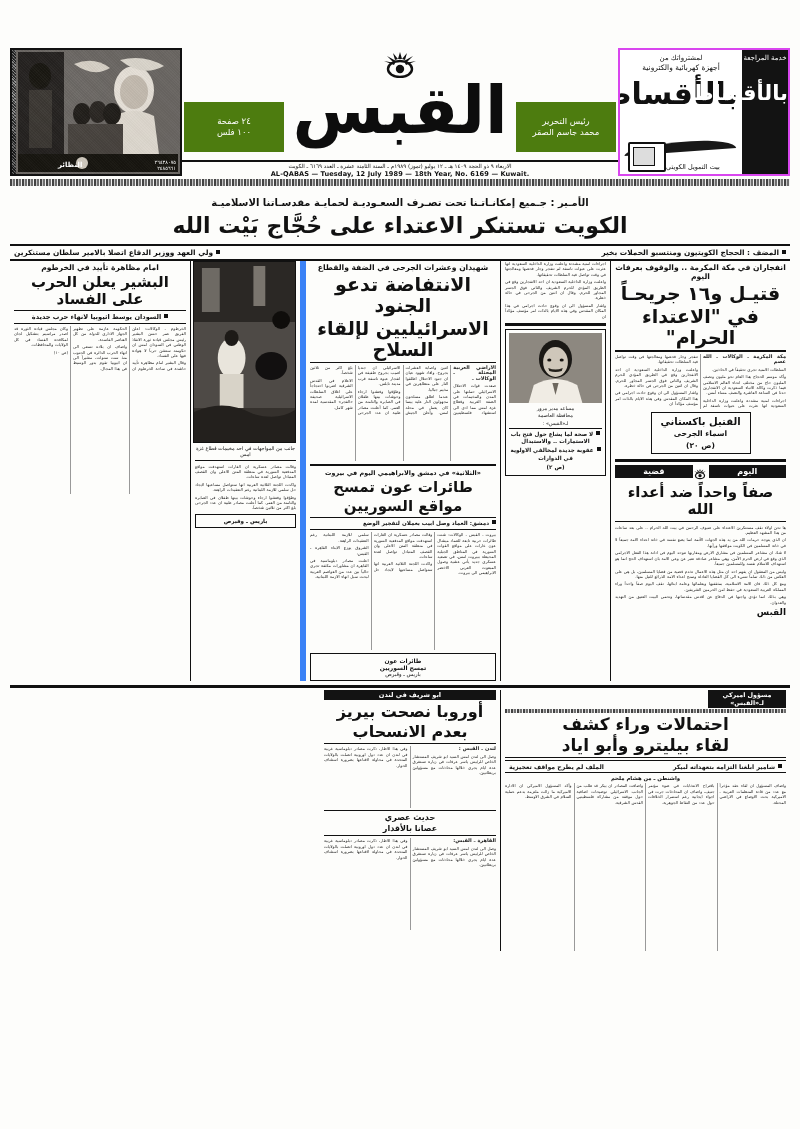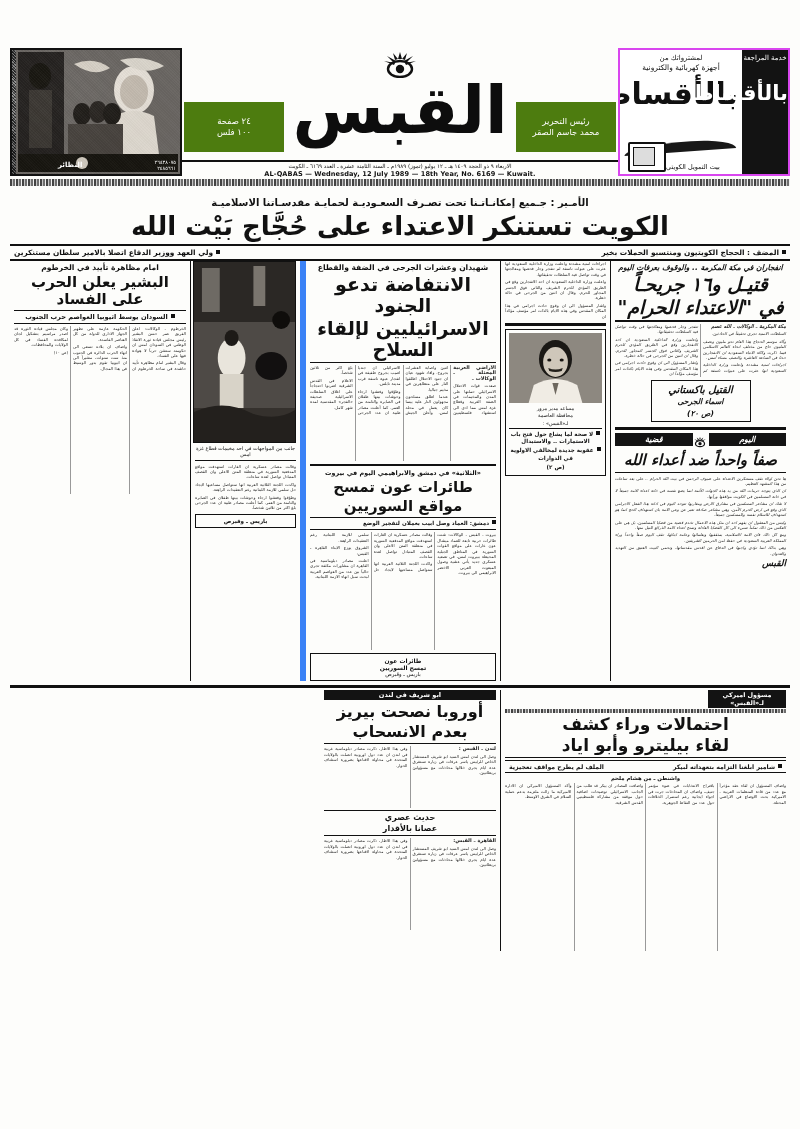--- a/index.html
+++ b/index.html
@@ -150,38 +150,38 @@
     height:7px;
     background:
       repeating-linear-gradient(90deg,#222 0 2px,#bbb 2px 3px,#555 3px 5px,#eee 5px 6px);
     opacity:.85;
   }
   .kicker-top{
     font-size:10px;font-weight:bold;text-align:center;
     margin:11px 0 0 0;letter-spacing:-.2px;
   }
   .mega{
-    font-size:26px;line-height:32px;font-weight:bold;
+    font-size:22px;line-height:32px;font-weight:bold;
     text-align:center;letter-spacing:-.5px;margin:2px 0 2px 0;
   }
   .subbar{
     display:flex;justify-content:space-between;align-items:center;
     border-top:2px solid #111;border-bottom:2px solid #111;
     padding:2px 4px;margin-top:2px;
     font-size:7.4px;font-weight:bold;
   }
   .sq{display:inline-block;width:4px;height:4px;background:#111;margin-left:3px;vertical-align:1px;}
 
   
   .main{
     display:flex;margin:0 10px;
     gap:0;
   }
   .col{box-sizing:border-box;}
-  .colA{width:180px;padding:0 4px;border-left:1px solid #111;font-style:italic;}   
+  .colA{width:180px;padding:0 4px;border-left:1px solid #111;}   
   .colB{width:110px;padding:0 4px;border-left:1px solid #111;}
   .colC{width:200px;padding:0 4px;border-left:6px solid #3b82f6;}
   .colD{width:110px;padding:0 4px;border-left:1px solid #111;}
   .colE{width:180px;padding:0 4px;}
 
   h2.hl{
     font-size:19px;line-height:21px;font-weight:bold;
     text-align:center;margin:2px 0;letter-spacing:-.4px;
   }
   h2.hl.sm{font-size:15px;line-height:17px;}
@@ -250,21 +250,21 @@
         <div>١٠٠ فلس</div>
       </div>
       <div class="mast-box right">
         <div>رئيس التحرير</div>
         <div>محمد جاسم الصقر</div>
       </div>
 
       <div class="mast-rule"></div>
       <div class="mast-dateline">
         <div class="ar-date">الاربعاء ٩ ذو الحجة ١٤٠٩ هـ ـ ١٢ يوليو (تموز) ١٩٨٩م ـ السنة الثامنة عشرة ـ العدد ٦١٦٩ ـ الكويت</div>
-        <div class="en-date">AL-QABAS — Wednesday, 12 July 1989 — 18th Year, No. 6169 — Kuwait.</div>
+        <div class="en-date">AL-QABAS — Tuesday, 12 July 1989 — 18th Year, No. 6169 — Kuwait.</div>
       </div>
     </div>
 
     <div class="ad-right photo dark">
       <svg width="164" height="124" viewBox="0 0 164 124" style="position:absolute;inset:0;opacity:.92">
         <rect width="164" height="124" fill="#6e6a66"></rect>
         <rect x="2" y="2" width="46" height="118" fill="#24211f"></rect>
         <ellipse cx="24" cy="26" rx="11" ry="13" fill="#17150f"></ellipse>
         <rect x="13" y="40" width="23" height="58" fill="#3b3732"></rect>
         <ellipse cx="118" cy="40" rx="20" ry="24" fill="#efe9e0"></ellipse>
@@ -461,21 +461,21 @@
       <div class="boxed ctr" style="margin-top:3px">
         <div style="font-size:5.6px;font-weight:bold">باريس ـ وقبرص</div>
       </div>
     </div>
 
     <div class="col colE">
       <div class="kick ar">امام مظاهرة تأييد في الخرطوم</div>
       <h2 class="hl sm ar">البشير يعلن الحرب على الفساد</h2>
       <div class="rule hr1" style="margin:2px 0"></div>
       <div class="sub ar">
-        <span class="sq"></span><span>السودان يوسط اثيوبيا العواصم حرب الجنوب</span>
+        <span class="sq"></span><span>السودان يوسط اثيوبيا لانهاء حرب جديدة</span>
       </div>
       <div class="rule hr1" style="margin:2px 0"></div>
 
       <div class="cols3 body-txt" style="height:168px;overflow:hidden">
         <p>الخرطوم ـ الوكالات: اعلن الفريق عمر حسن البشير رئيس مجلس قيادة ثورة الانقاذ الوطني في السودان امس ان حكومته ستشن حرباً لا هوادة فيها على الفساد.</p>
         <p>وقال البشير امام مظاهرة تأييد حاشدة في ساحة الخرطوم ان الحكومة عازمة على تطهير الجهاز الاداري للدولة من كل العناصر الفاسدة.</p>
         <p>واضاف ان بلاده تسعى الى انهاء الحرب الدائرة في الجنوب منذ ست سنوات، مشيراً الى ان اثيوبيا تقوم بدور الوسيط في هذا المجال.</p>
         <p>وكان مجلس قيادة الثورة قد اصدر مراسيم بتشكيل لجان لمكافحة الفساد في كل الولايات والمحافظات.</p>
         <p>(ص ١٠)</p>
       </div>

